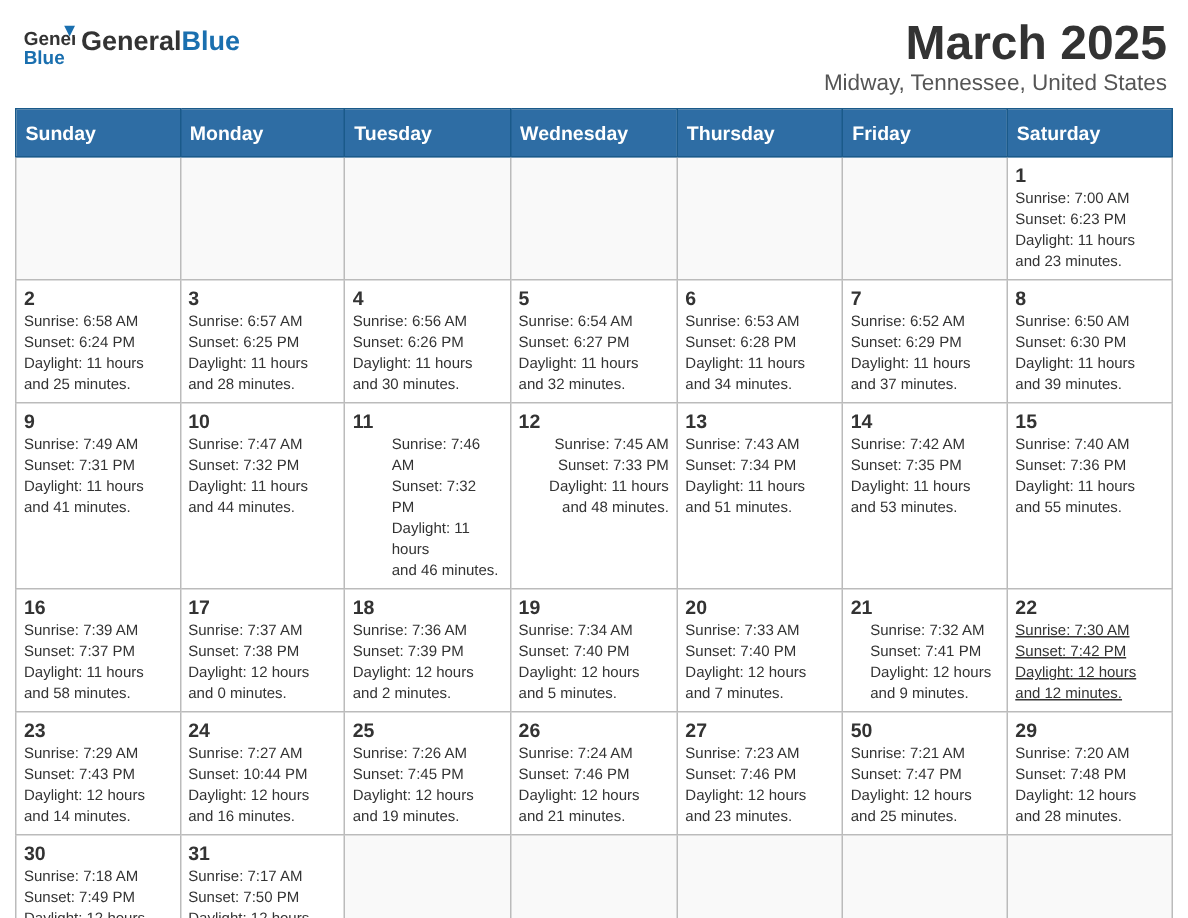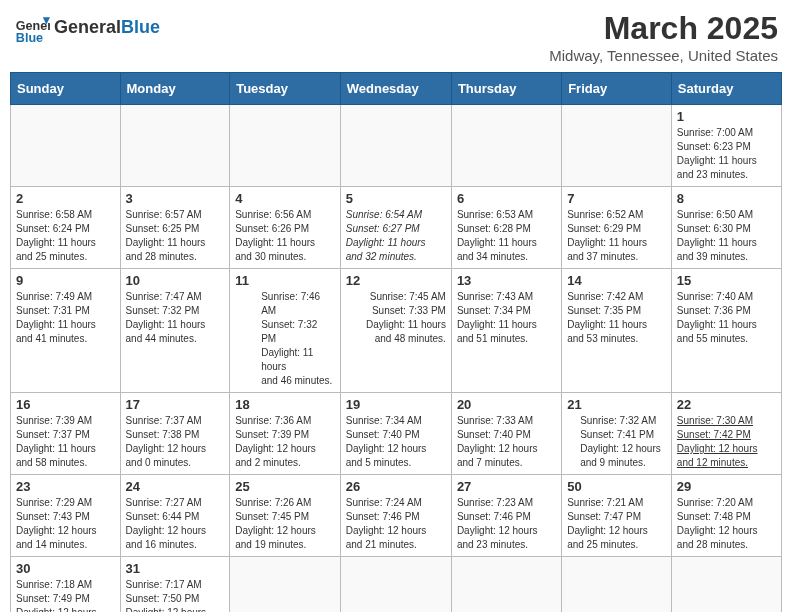--- a/index.html
+++ b/index.html
@@ -154,21 +154,21 @@
         </td>
         <td>
           <span class="day-number">4</span>
           <div class="day-info" style="white-space: pre-line;">Sunrise: 6:56 AM
 Sunset: 6:26 PM
 Daylight: 11 hours
 and 30 minutes.</div>
         </td>
         <td>
           <span class="day-number">5</span>
-          <div class="day-info" style="white-space: pre-line; font-style: italic;">Sunrise: 6:54 AM
+          <div class="day-info" style="white-space: pre-line;">Sunrise: 6:54 AM
 Sunset: 6:27 PM
 Daylight: 11 hours
 and 32 minutes.</div>
         </td>
         <td>
           <span class="day-number">6</span>
           <div class="day-info" style="white-space: pre-line;">Sunrise: 6:53 AM
 Sunset: 6:28 PM
 Daylight: 11 hours
 and 34 minutes.</div>
@@ -294,21 +294,21 @@
         <td>
           <span class="day-number">23</span>
           <div class="day-info" style="white-space: pre-line;">Sunrise: 7:29 AM
 Sunset: 7:43 PM
 Daylight: 12 hours
 and 14 minutes.</div>
         </td>
         <td>
           <span class="day-number">24</span>
           <div class="day-info" style="white-space: pre-line;">Sunrise: 7:27 AM
-Sunset: 6:44 PM
+Sunset: 10:44 PM
 Daylight: 12 hours
 and 16 minutes.</div>
         </td>
         <td>
           <span class="day-number">25</span>
           <div class="day-info" style="white-space: pre-line;">Sunrise: 7:26 AM
 Sunset: 7:45 PM
 Daylight: 12 hours
 and 19 minutes.</div>
         </td>

